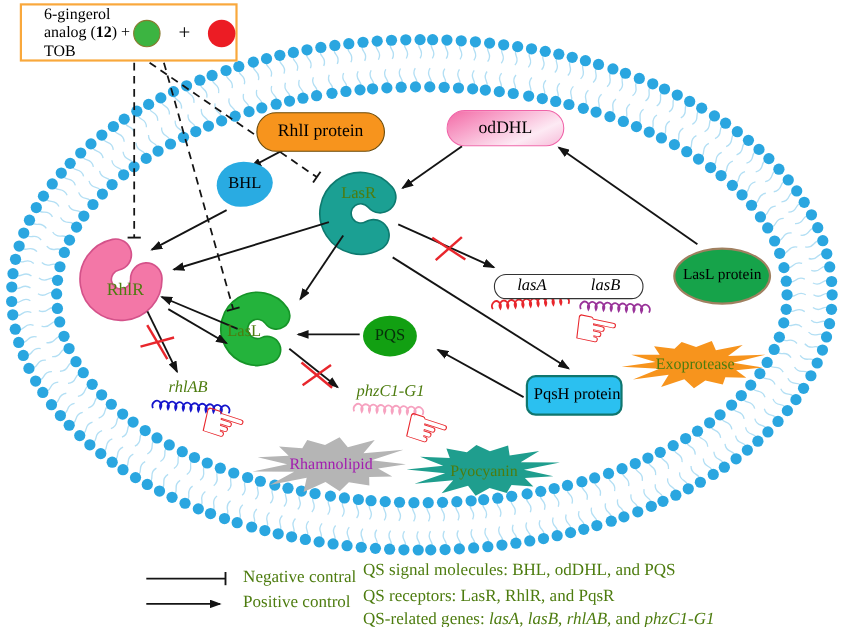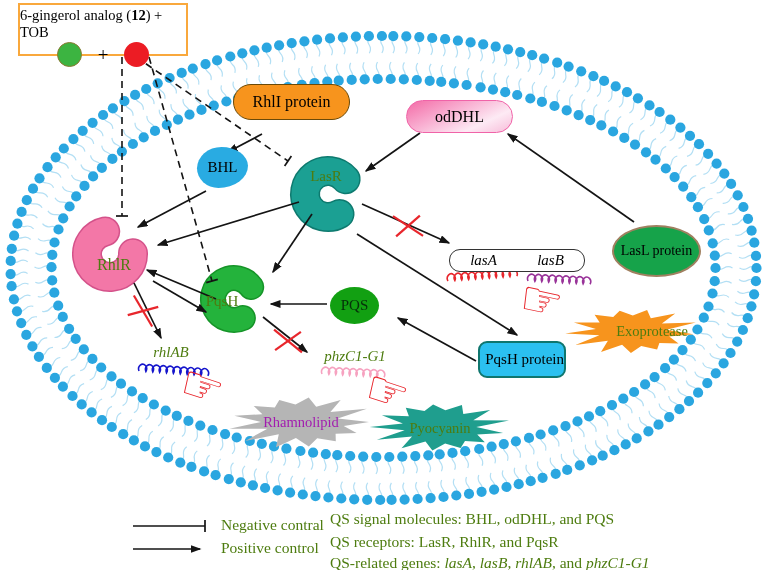--- a/index.html
+++ b/index.html
@@ -6,28 +6,28 @@
   .stage{position:relative;width:765px;height:570px;background:#fff;overflow:hidden;
          font-family:"Liberation Serif",serif;}
   svg#diagram{position:absolute;left:0;top:0;}
   .lbl{position:absolute;color:#4d7c0f;white-space:nowrap;line-height:1.05;
        font-family:"Liberation Serif",serif;}
   .ctr{transform:translate(-50%,-50%);}
   .it{font-style:italic;}
   .pill{position:absolute;display:flex;align-items:center;justify-content:center;
         box-sizing:border-box;font-family:"Liberation Serif",serif;}
   
-  .inhibitor-box{position:absolute;left:18px;top:3px;width:170px;height:53px;
+  .inhibitor-box{position:absolute;left:18px;top:3px;width:198px;height:53px;
      border:2px solid #f9a83c;background:#fff;box-sizing:border-box;
-     display:flex;flex-direction:column;align-items:center;}
+     display:flex;flex-direction:row;align-items:center;padding-left:20px;}
   .inhibitor-title{font-size:14.5px;margin-top:2px;}
   .inhibitor-row{display:flex;align-items:center;gap:16px;margin-top:1px;}
   .dot{width:25px;height:25px;border-radius:50%;box-sizing:border-box;}
   .plus{font-size:19px;font-family:"Liberation Serif",serif;}
-  .pill-rhli{left:233px;top:84px;width:117px;height:36px;border-radius:18px;
+  .pill-rhli{left:233px;top:102px;width:117px;height:36px;border-radius:18px;
      border:1.5px solid #6b4a08;font-size:16px;}
   .pill-oddhl{left:406px;top:100px;width:107px;height:33px;border-radius:17px;
      border:1.5px solid #f063a8;font-size:16px;
      background:linear-gradient(155deg,#f36ba6 0%,#f8a8cd 35%,#fdeaf4 72%,#f7bcd9 100%);}
   .pill-pqsh{left:478px;top:341px;width:88px;height:37px;border-radius:9px;
      border:2px solid #0f766e;font-size:15px;justify-content:flex-end;}
   .ell-lasl{left:612px;top:225px;width:89px;height:52px;border-radius:50%;
      border:2px solid #a08060;font-size:14px;}
   .ell-pqs{left:330px;top:287px;width:49px;height:37px;border-radius:50%;
      font-size:15px;color:#06300a;}
@@ -702,30 +702,30 @@
   </div>
   <div class="pill ell-pqs" id="p-pqs" style="background: rgb(18, 160, 18);">
     <span>PQS</span>
   </div>
   <div class="pill pill-pqsh" id="p-pqsh" style="background: rgb(43, 192, 240);">
     <span>PqsH protein</span>
   </div>
 
   <div class="lbl ctr" style="left:326px;top:177px;font-size:15px;">LasR</div>
   <div class="lbl ctr" style="left:114px;top:265px;font-size:16px;text-align:center;">RhlR</div>
-  <div class="lbl ctr" style="left:222px;top:302px;font-size:15px;">PqsH</div>
+  <div class="lbl ctr" style="left:222px;top:302px;font-size:15px;">LasL</div>
 
   <div class="genebox">
     <span class="it">lasA</span>
     <span class="it">lasB</span>
   </div>
   <div class="lbl ctr it" style="left:171px;top:353px;font-size:15px;">rhlAB</div>
   <div class="lbl ctr it" style="left:355px;top:357px;font-size:15px;">phzC1-G1</div>
 
-  <div class="lbl ctr" style="left:632px;top:332px;font-size:14.5px;margin-left:20px;">Exoprotease</div>
+  <div class="lbl ctr" style="left:632px;top:332px;font-size:14.5px;">Exoprotease</div>
   <div class="lbl ctr" style="left:301px;top:423px;font-size:14.5px;color:#a21caf;">Rhamnolipid</div>
   <div class="lbl ctr" style="left:440px;top:429px;font-size:14.5px;">Pyocyanin</div>
 
   <div class="hand" id="hand1" style="left: 181px; top: 362px; transform: rotate(18deg); color: rgb(232, 38, 44);">☞</div>
   <div class="hand" id="hand2" style="left: 366px; top: 367px; transform: rotate(18deg); color: rgb(232, 38, 44);">☞</div>
   <div class="hand" id="hand3" style="left: 520px; top: 276px; transform: rotate(12deg); color: rgb(232, 38, 44);">☞</div>
 
   <div class="lbl legend-lbl" style="left:221px;top:517px;">Negative contral</div>
   <div class="lbl legend-lbl" style="left:221px;top:540px;">Positive control</div>
   <div class="lbl legend-lbl" style="left:330px;top:511px;">QS signal molecules: BHL, odDHL, and PQS</div>

